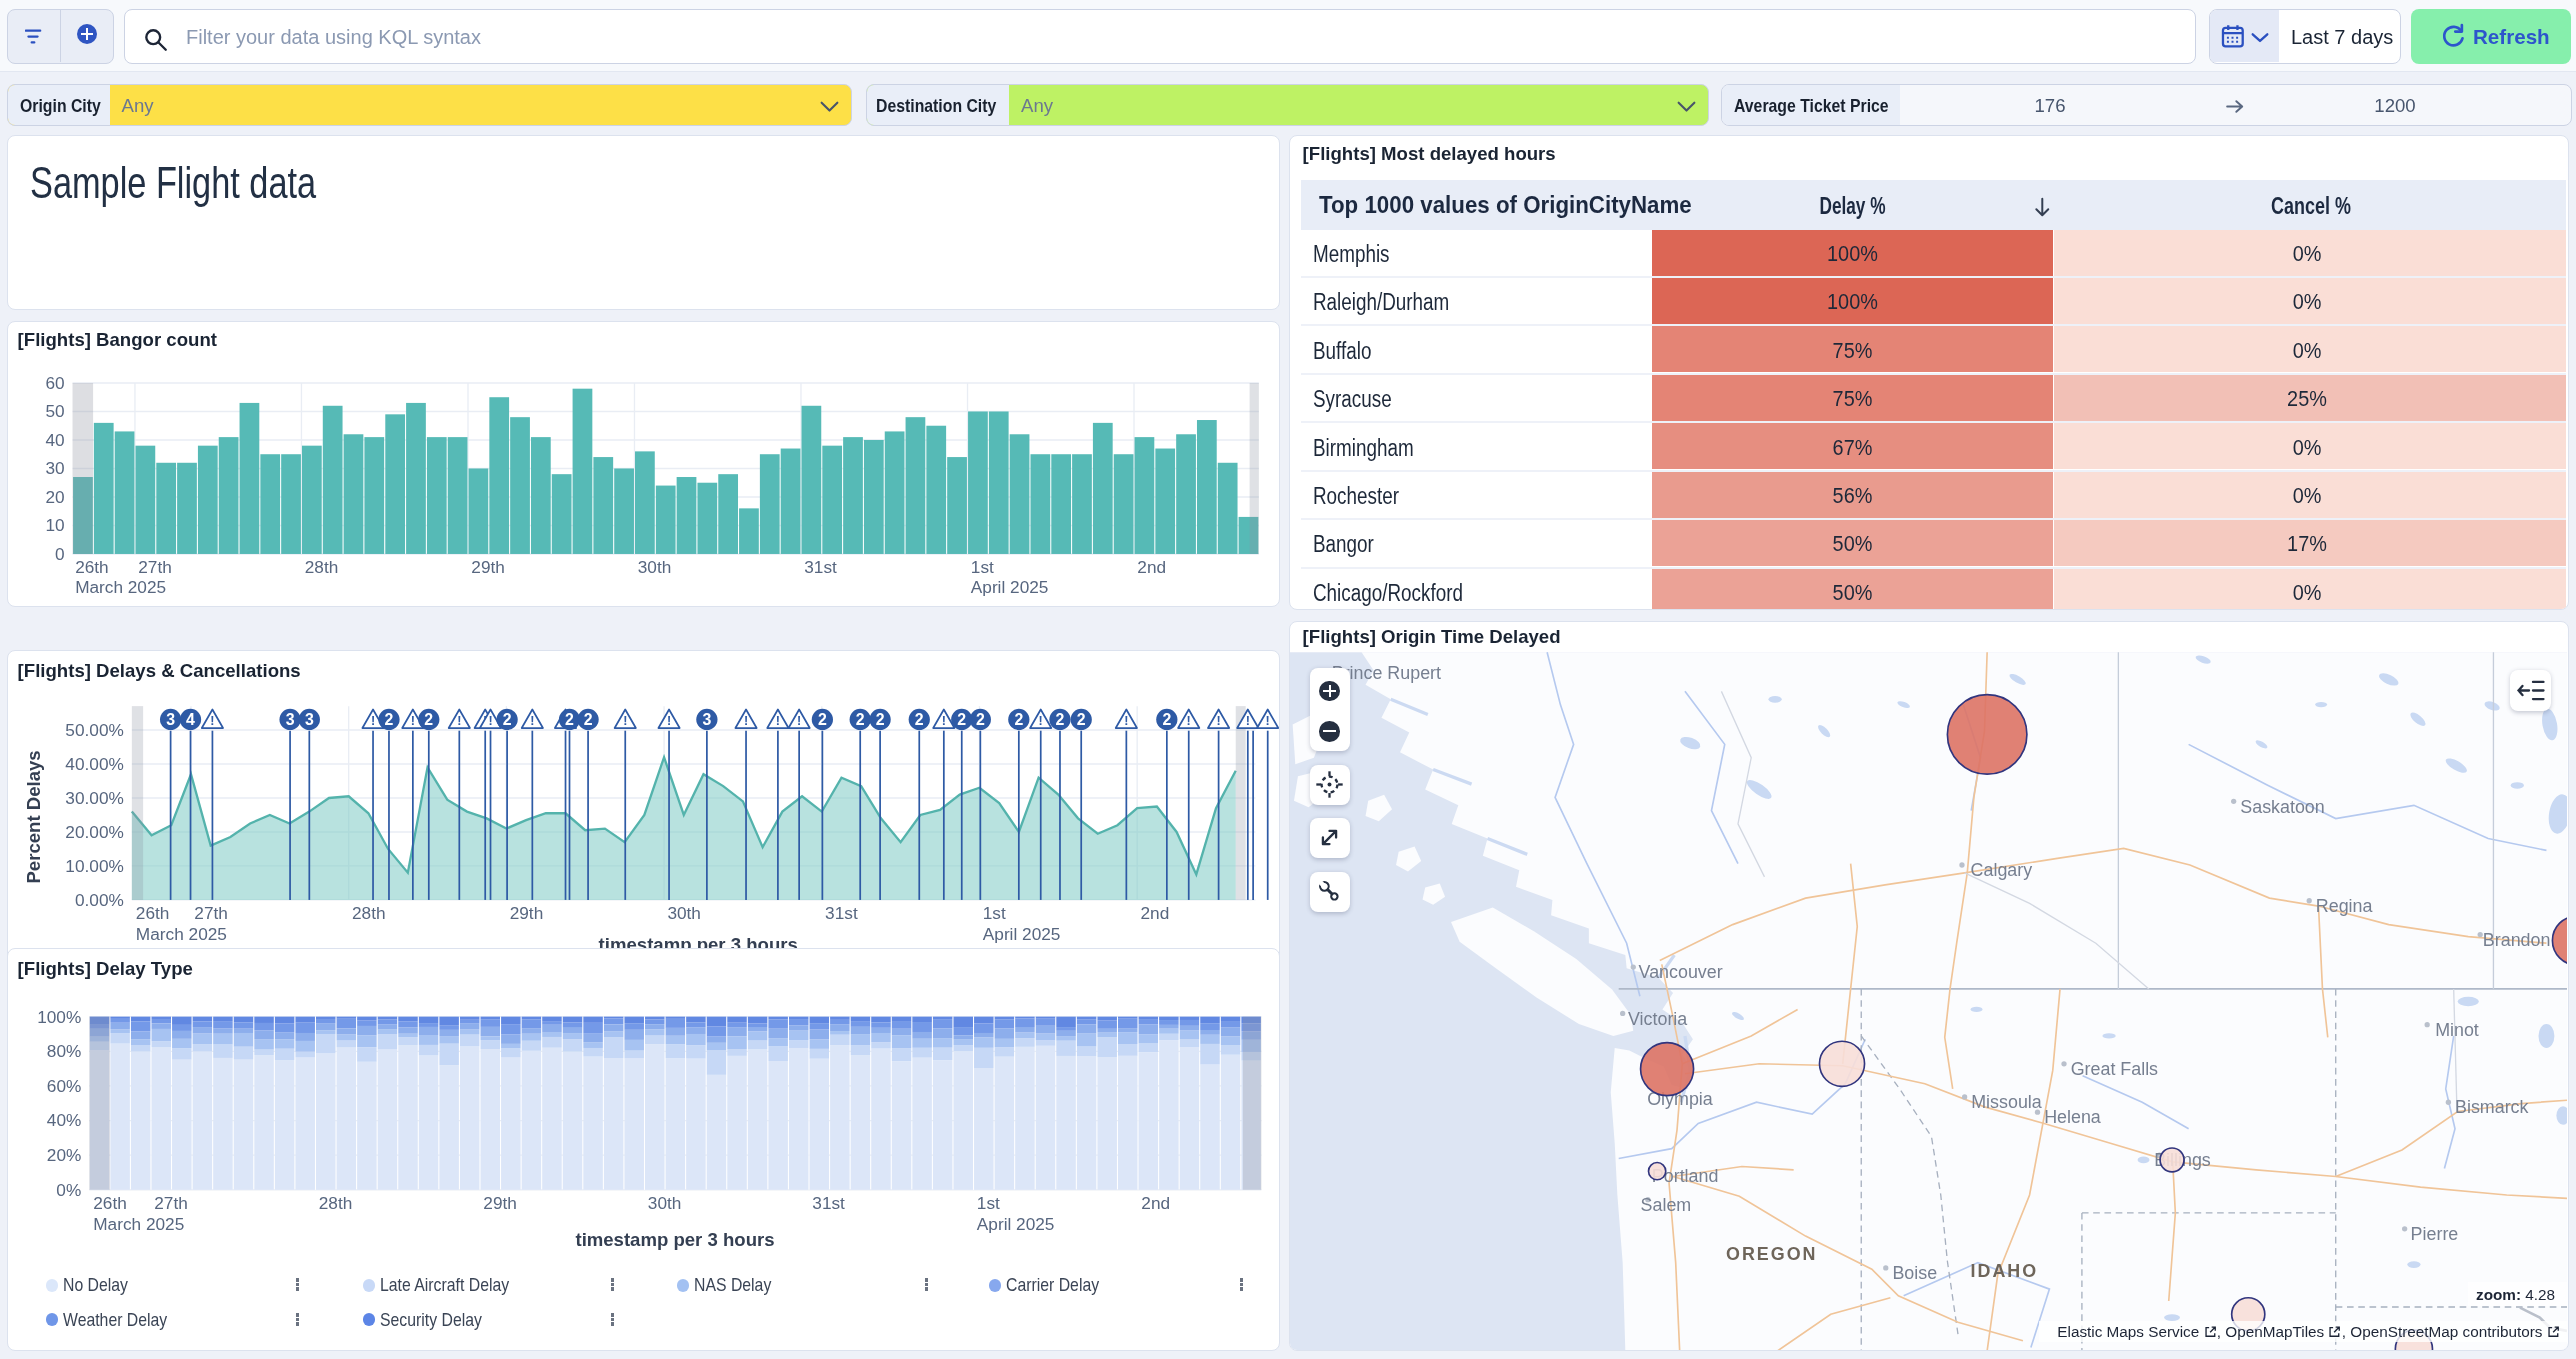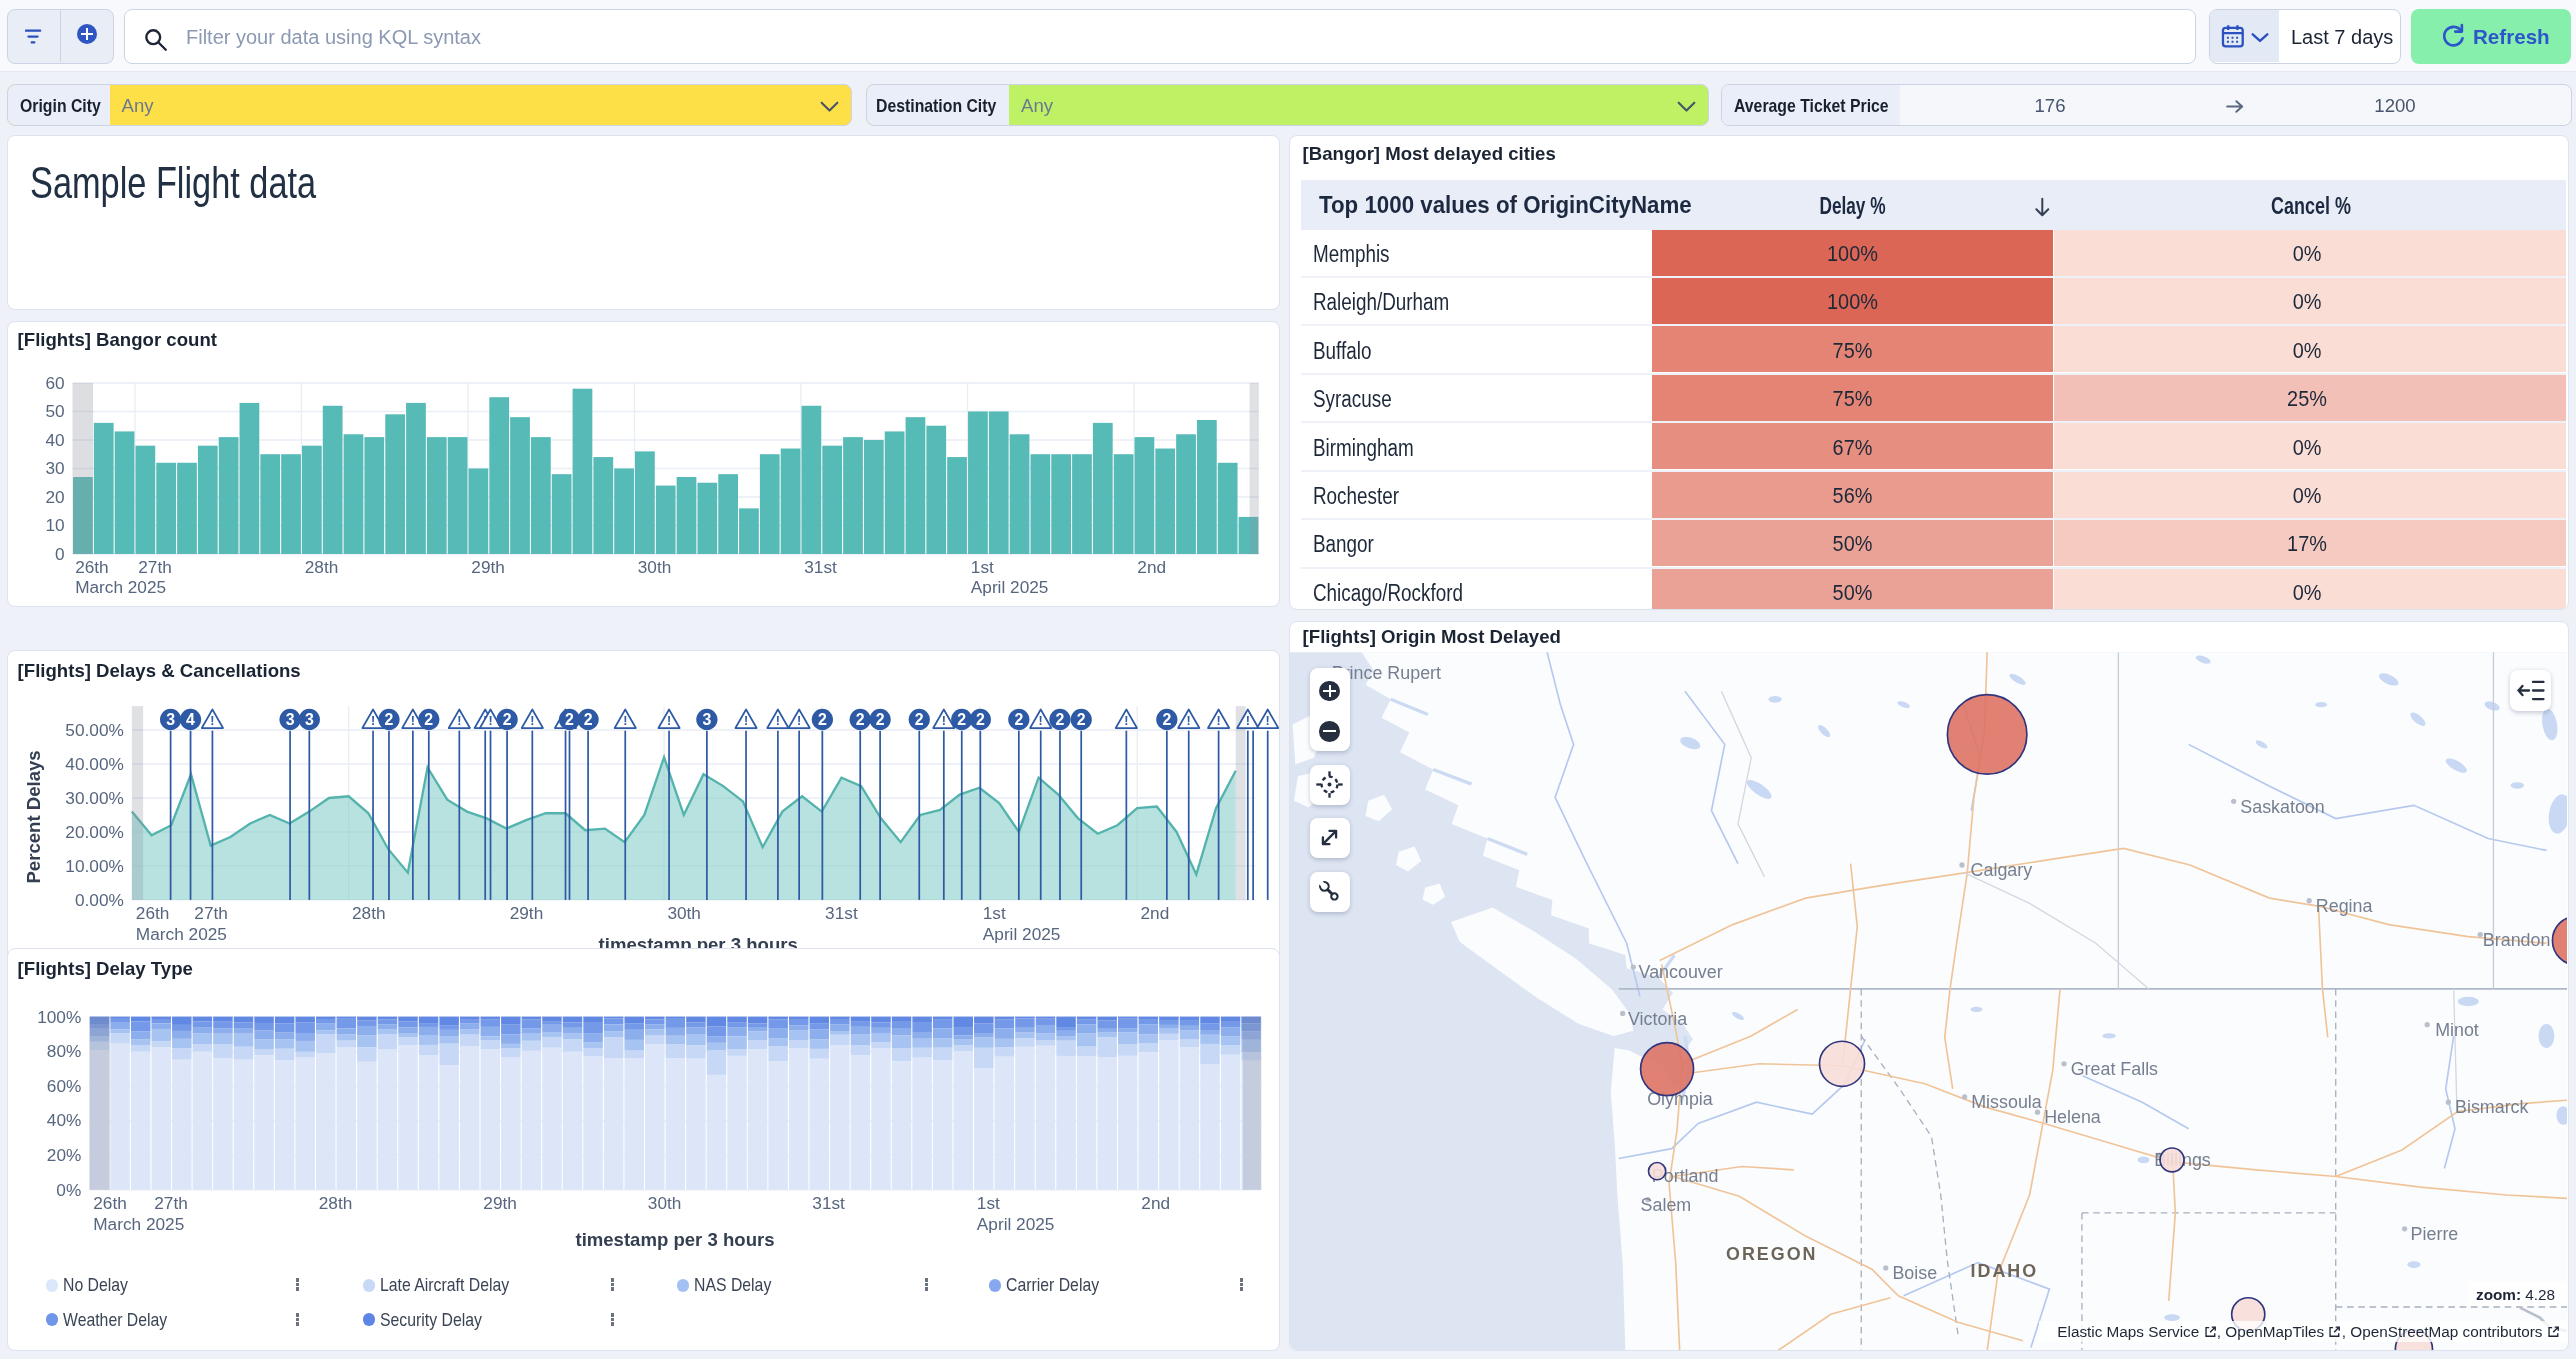--- a/index.html
+++ b/index.html
@@ -766,21 +766,21 @@
       <div style="width:3.3px;height:3.3px;background:#6a7280;margin:1.3px auto"></div>
     </div>
 <div class="abs" style="left:602px;top:363px;width:5.3px">
       <div style="width:3.3px;height:3.3px;background:#6a7280;margin:1.3px auto"></div>
       <div style="width:3.3px;height:3.3px;background:#6a7280;margin:1.3px auto"></div>
       <div style="width:3.3px;height:3.3px;background:#6a7280;margin:1.3px auto"></div>
     </div>
 </div>
 
 <div class="panel" style="left:1289px;top:135px;width:1280px;height:475px;overflow:hidden">
-  <div class="ptitle" style="left:12.6px;top:6.6px">[Bangor] Most delayed cities</div>
+  <div class="ptitle" style="left:12.6px;top:6.6px">[Flights] Most delayed hours</div>
   <div class="abs" style="left:11.3px;top:44px;width:1265px;height:50px;background:#e8edf7"></div>
 <div class="abs" style="left:28.5px;top:56px;font-size:23px;font-weight:bold;color:#1c2940;transform:scaleX(.97);transform-origin:0 0;white-space:nowrap">Top 1000 values of OriginCityName</div>
 <div class="abs sxc" style="left:362px;top:57px;width:401px;text-align:center;font-size:23px;font-weight:bold;color:#1c2940;transform:scaleX(.75);transform-origin:50% 0">Delay %</div>
 <svg class="abs" style="left:741px;top:60px" width="22.6" height="22.6" viewBox="0 0 34 34">
       <path d="M17 4 L17 28 M8 20 L17 29 L26 20" fill="none" stroke="#343f52" stroke-width="3" stroke-linecap="round" stroke-linejoin="round"></path>
     </svg>
 <div class="abs" style="left:764px;top:57px;width:514px;text-align:center;font-size:23px;font-weight:bold;color:#1c2940;transform:scaleX(.78);transform-origin:50% 0">Cancel %</div>
 <div class="abs" style="left:362px;top:94px;width:401px;height:46px;background:#dc6655"></div>
 <div class="abs" style="left:764px;top:94px;width:512px;height:46px;background:#faded6"></div>
 <div class="abs" style="left:22.6px;top:105px;font-size:23px;color:#1d2839;transform:scaleX(.82);transform-origin:0 0;white-space:nowrap">Memphis</div>
@@ -824,21 +824,21 @@
 <div class="abs" style="left:764px;top:395px;width:506px;text-align:center;font-size:22.6px;color:#1d2839;transform:scaleX(.88);transform-origin:50% 0">17%</div>
 <div class="abs" style="left:11.3px;top:431px;width:1265px;height:2px;background:#eef1f8"></div>
 <div class="abs" style="left:362px;top:433px;width:401px;height:40px;background:#eba296"></div>
 <div class="abs" style="left:764px;top:433px;width:512px;height:40px;background:#faded6"></div>
 <div class="abs" style="left:22.6px;top:444px;font-size:23px;color:#1d2839;transform:scaleX(.82);transform-origin:0 0;white-space:nowrap">Chicago/Rockford</div>
 <div class="abs" style="left:362px;top:444px;width:401px;text-align:center;font-size:22.6px;color:#1d2839;transform:scaleX(.88);transform-origin:50% 0">50%</div>
 <div class="abs" style="left:764px;top:444px;width:506px;text-align:center;font-size:22.6px;color:#1d2839;transform:scaleX(.88);transform-origin:50% 0">0%</div>
 </div>
 
 <div class="panel" style="left:1289px;top:621px;width:1280px;height:730px;overflow:hidden">
-  <div class="ptitle" style="left:12.6px;top:4px">[Flights] Origin Most Delayed</div>
+  <div class="ptitle" style="left:12.6px;top:4px">[Flights] Origin Time Delayed</div>
   <svg class="abs" style="left:0px;top:30px" width="1277" height="699" viewBox="0 0 1927 1054">
 <rect x="0" y="0" width="1927" height="1054" fill="#dde5f3"></rect>
 <path d="M 108,0 L 126,27 L 114,49 L 152,71 L 138,99 L 180,121 L 166,151 L 216,177 L 204,207 L 254,231 L 244,259 L 298,281 L 291,307 L 346,329 L 341,354 L 396,374 L 394,397 L 451,417 L 451,439 L 506,457 L 508,477 L 556,491 L 578,514 L 562,539 L 592,559 L 608,584 L 592,607 L 608,631 L 600,659 L 576,653 L 564,625 L 536,613 L 512,601 L 490,597 L 484,664 L 490,741 L 494,819 L 502,921 L 506,1054 L 1927,1054 L 1927,0 Z" fill="#fbfcfe"></path>
 <path d="M 243,407 L 306,385 L 368,421 L 432,463 L 486,509 L 514,547 L 518,571 L 488,579 L 436,561 L 372,521 L 308,475 L 256,437 Z" fill="#fbfcfe"></path>
 <path d="M 4,109 L 34,94 L 52,119 L 36,159 L 8,169 Z" fill="#fbfcfe"></path>
 <path d="M 12,187 L 44,179 L 54,214 L 28,234 L 6,224 Z" fill="#fbfcfe"></path>
 <path d="M 118,224 L 142,215 L 154,237 L 134,255 L 114,247 Z" fill="#fbfcfe"></path>
 <path d="M 164,301 L 188,293 L 198,315 L 178,331 L 160,321 Z" fill="#fbfcfe"></path>
 <path d="M 204,355 L 226,349 L 234,369 L 216,381 L 200,373 Z" fill="#fbfcfe"></path>
 <path d="M 152,71 L 208,94" fill="none" stroke="#ccdaf2" stroke-width="5"></path>

